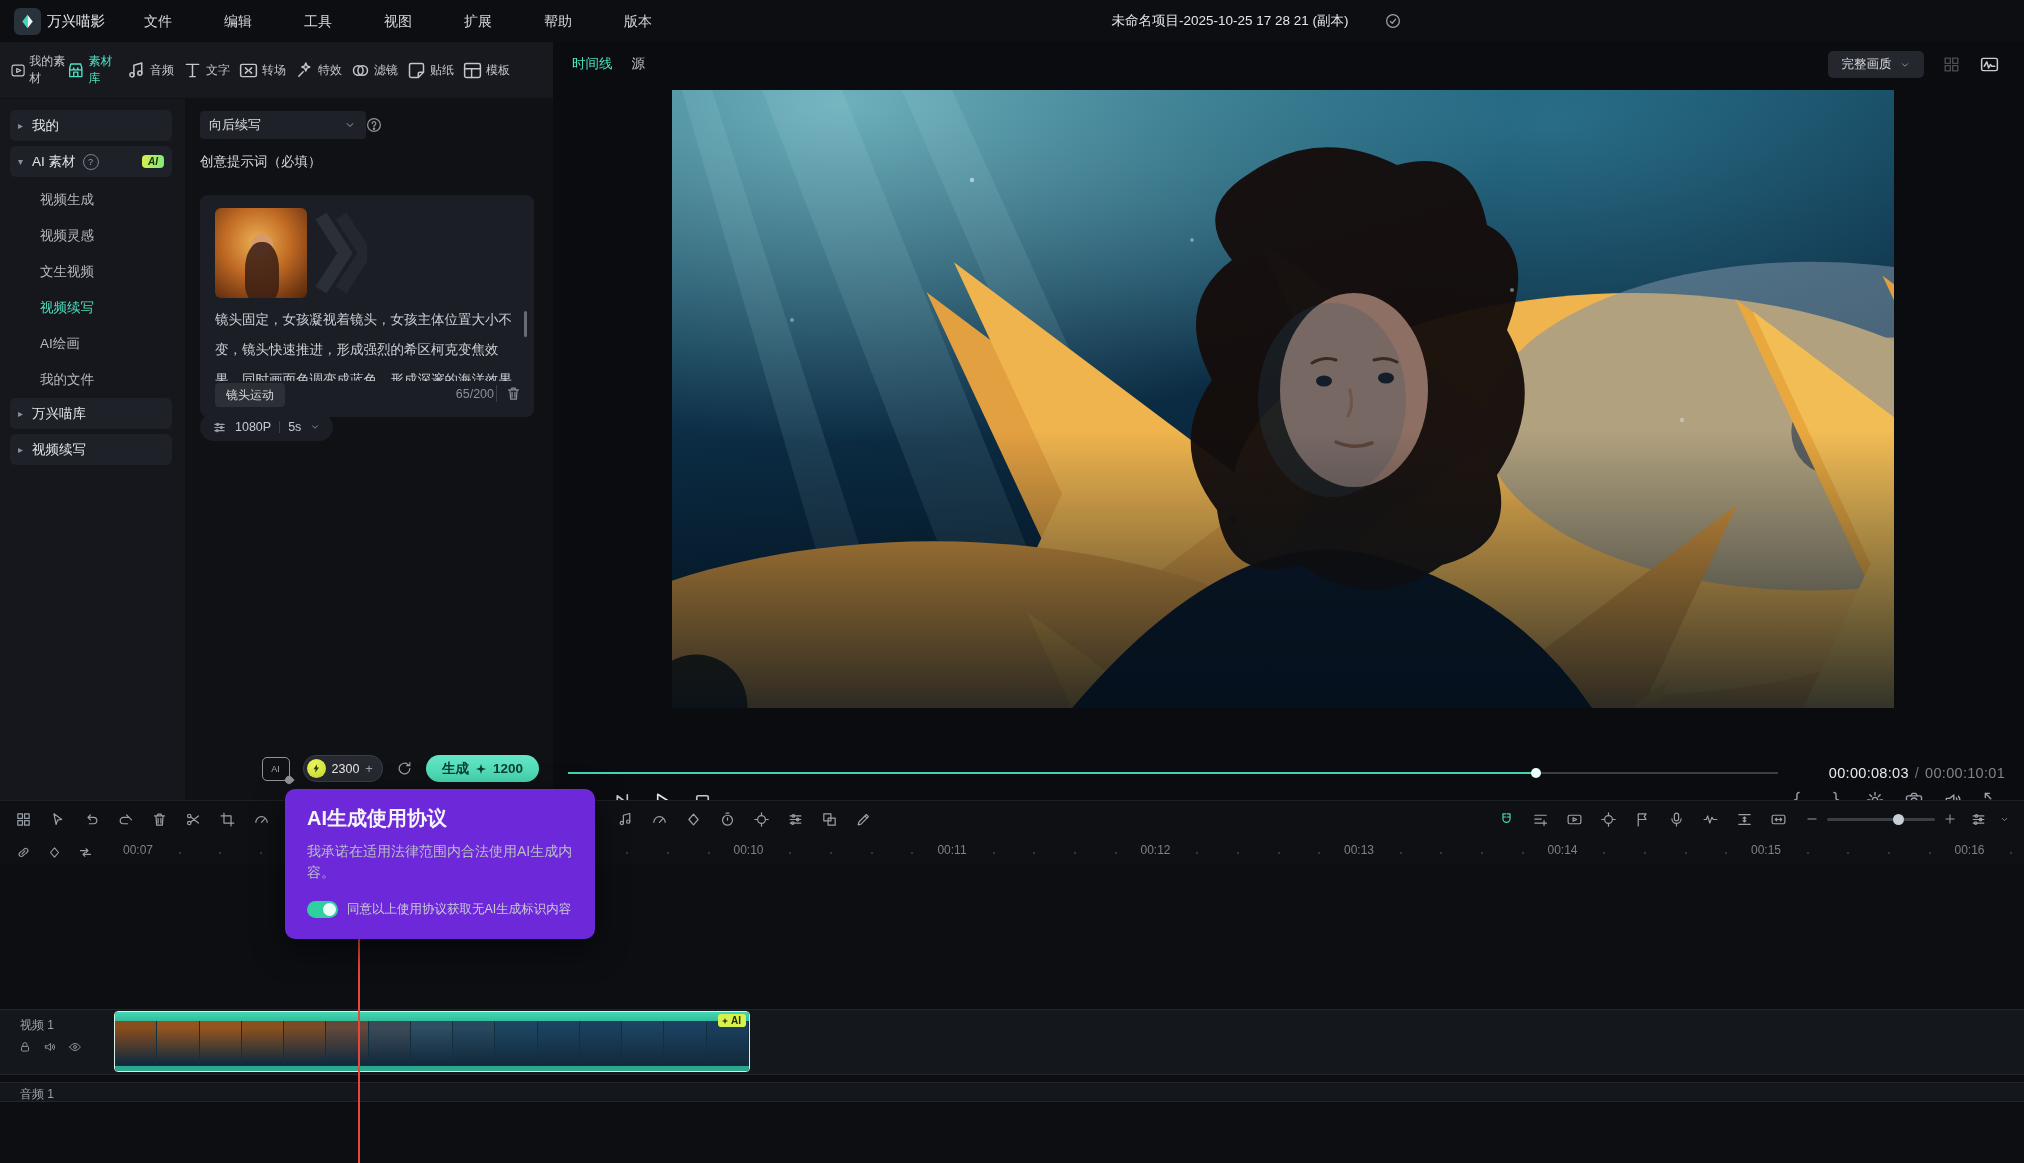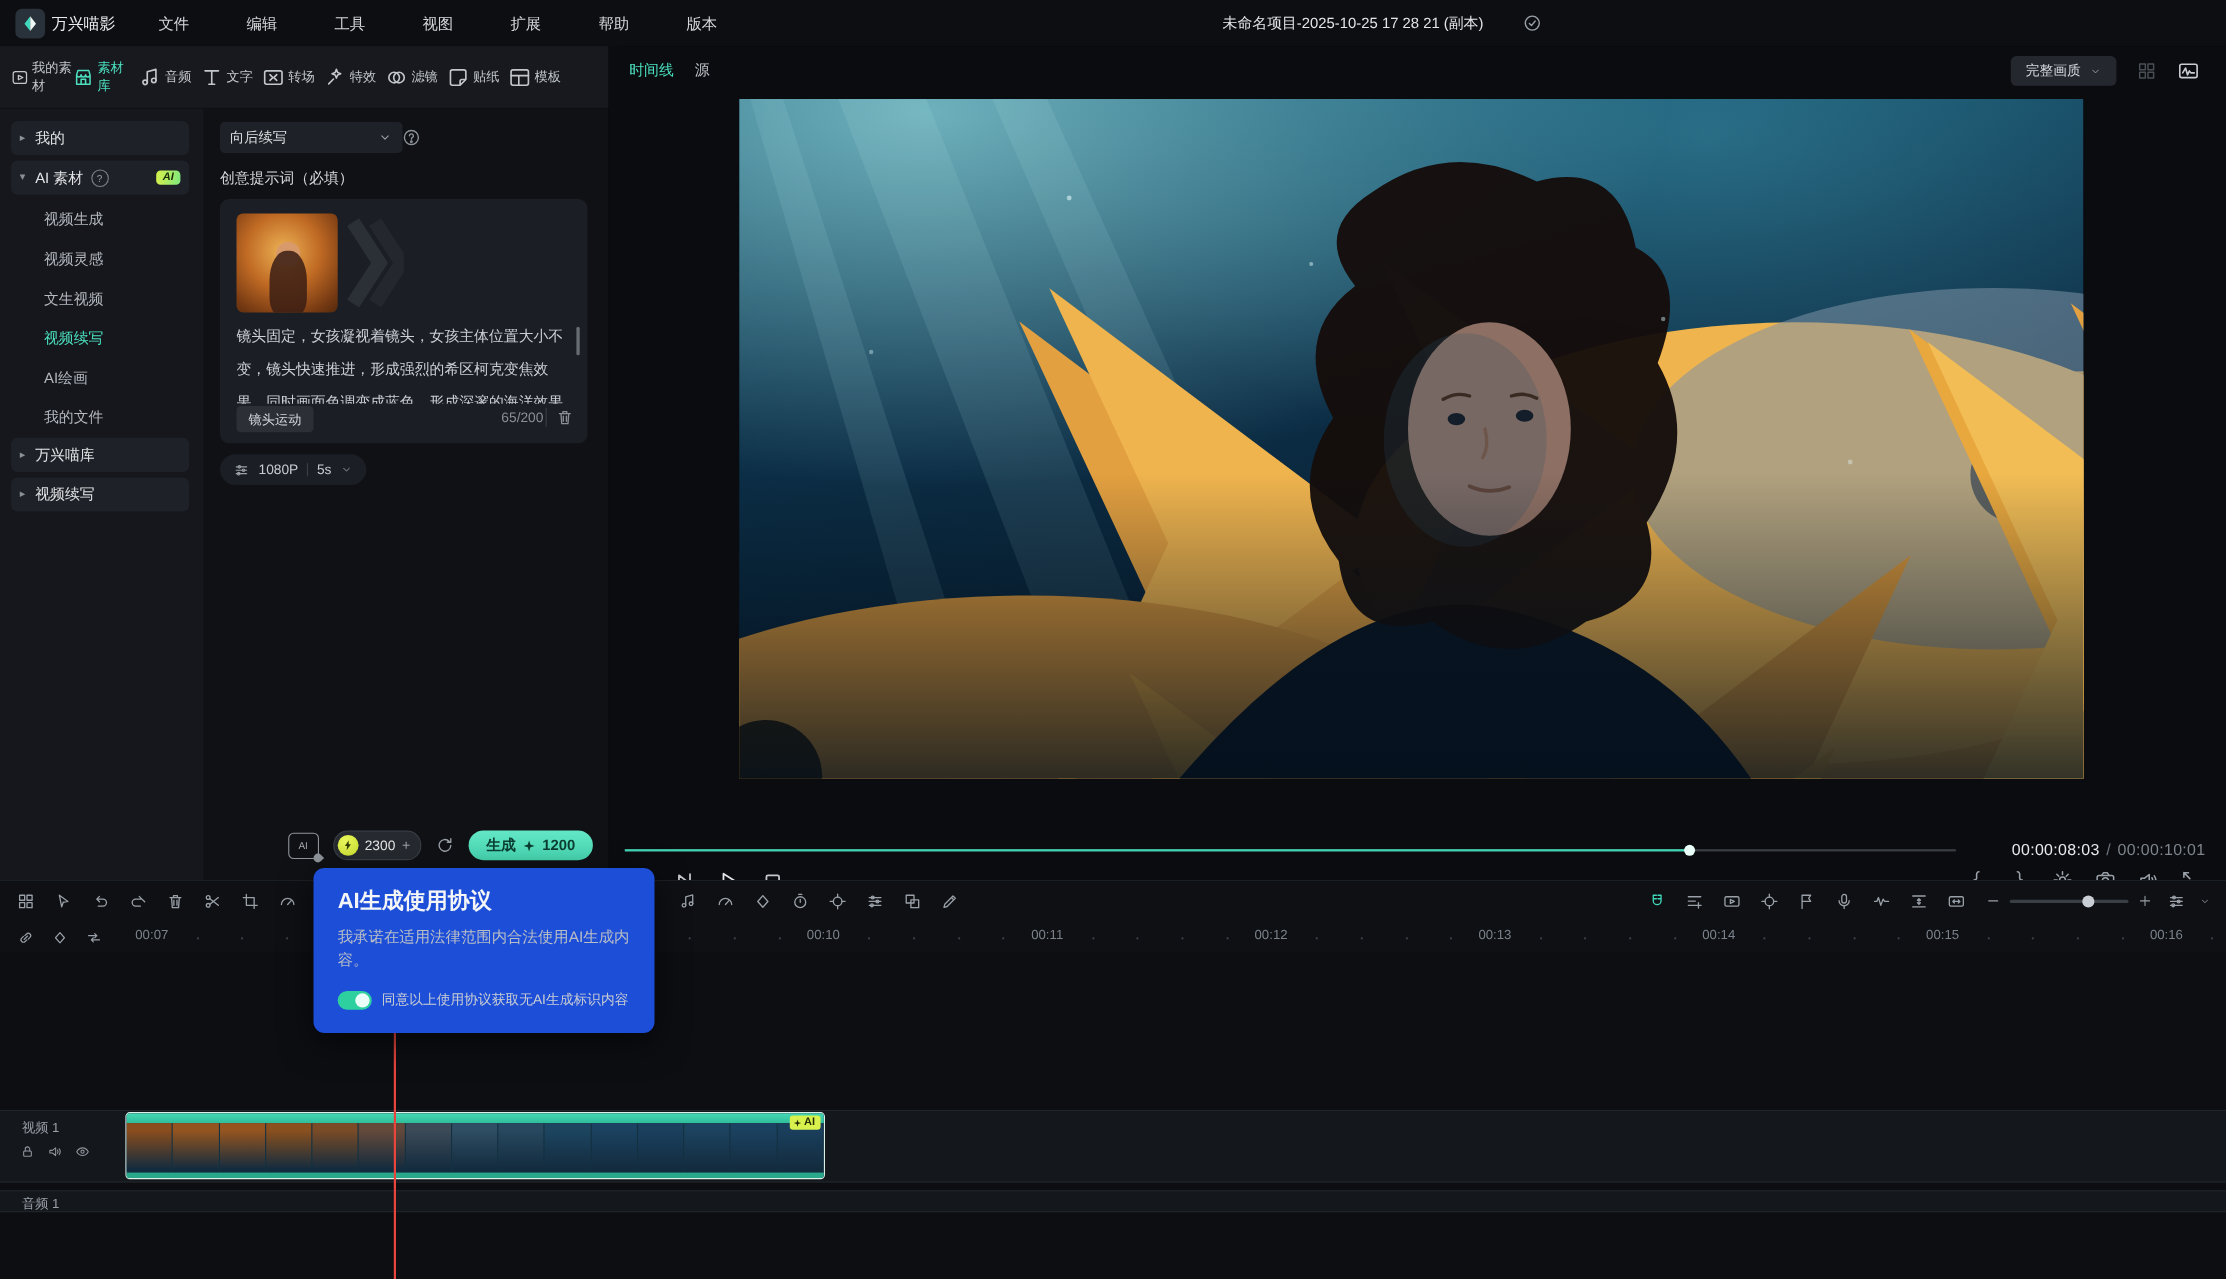--- a/index.html
+++ b/index.html
@@ -31,21 +31,21 @@
   .si .arrow{width:14px;font-size:10px;color:#8a9097;}
   .si .slabel{flex:0 0 auto;}
   .si .shelp{margin-left:7px;width:14px;height:14px;border:1px solid #7c828a;border-radius:50%;font-size:9px;color:#9aa0a8;display:flex;align-items:center;justify-content:center;}
   .si .sbadge{margin-left:auto;background:linear-gradient(100deg,#d9f04c,#7de87c);color:#1d2a06;font-size:10px;font-weight:bold;font-style:italic;padding:1px 6px;border-radius:4px;}
   
   .genpanel{position:absolute;left:185px;top:57px;width:368px;height:701px;background:#0f1115;}
   .modesel{position:absolute;left:15px;top:12px;width:148px;height:28px;background:#1e2127;border-radius:4px;display:flex;align-items:center;padding:0 9px;font-size:13px;color:#dcdee1;cursor:pointer;}
   .modesel svg{width:14px;height:14px;margin-left:auto;color:#9aa0a8;}
   .ghelp{position:absolute;left:180px;top:17px;width:18px;height:18px;color:#8d939a;cursor:pointer;}
   .plabel{position:absolute;left:15px;top:54px;font-size:13.5px;color:#d8dadd;}
-  .pcard{position:absolute;left:15px;top:82px;width:334px;height:222px;background:#1b1e24;border-radius:8px;}
+  .pcard{position:absolute;left:15px;top:96px;width:334px;height:222px;background:#1b1e24;border-radius:8px;}
   .thumb{position:absolute;left:15px;top:13px;width:92px;height:90px;border-radius:6px;
          background:radial-gradient(circle at 46% 38%,#edb255 0%,#c06a24 45%,#7a3c13 80%,#53280c 100%);overflow:hidden;}
   .thumb::after{content:"";position:absolute;left:30px;top:34px;width:34px;height:60px;border-radius:45% 45% 30% 30%;background:#3a1d14;opacity:.85;}
   .thumb::before{content:"";position:absolute;left:36px;top:26px;width:22px;height:22px;border-radius:50%;background:#d89a6a;}
   .chevart{position:absolute;left:115px;top:13px;color:#2b2f36;}
   .ptext{position:absolute;left:15px;top:110px;width:298px;height:76px;overflow:hidden;font-size:13.5px;line-height:30px;color:#ccd0d6;}
   .pscroll{position:absolute;right:7px;top:116px;width:3px;height:26px;background:#676c74;border-radius:2px;}
   .ptag{position:absolute;left:15px;top:188px;height:24px;padding:0 11px;background:#2c2f36;border-radius:4px;font-size:12px;color:#d6d9dd;display:flex;align-items:center;cursor:pointer;}
   .pcount{position:absolute;right:40px;top:192px;font-size:12.5px;color:#8b9097;}
   .ptrash{position:absolute;right:12px;top:190px;width:17px;height:17px;color:#8b9097;border-left:1px solid #3a3e45;padding-left:8px;cursor:pointer;}
@@ -110,21 +110,21 @@
   .laneicons svg{width:14px;height:14px;cursor:pointer;}
   .clip{position:absolute;left:114px;top:210px;width:634px;height:59px;border-radius:4px;border:1px solid #d9efe8;overflow:hidden;background:#123040;cursor:grab;}
   .clip .band-t{height:9px;background:linear-gradient(180deg,#46d7b4,#2fbd9a);}
   .clip .band-b{position:absolute;bottom:0;left:0;right:0;height:5px;background:#2aa88c;}
   #clip-frames{position:absolute;left:0;top:9px;right:0;height:44px;display:flex;}
   #clip-frames i{flex:1;margin-right:1px;}
   .clipbadge{position:absolute;top:2px;right:3px;background:#d9f14d;color:#222d05;font-size:10px;font-weight:bold;border-radius:3px;padding:1px 5px 1px 3px;display:flex;align-items:center;gap:2px;z-index:3;}
   .clipbadge svg{width:8px;height:8px;fill:#222d05;stroke:none;}
   .playhead{position:absolute;left:358px;top:38px;width:2px;height:325px;background:#e8453c;z-index:6;}
   
-  .popup{position:absolute;left:285px;top:789px;width:310px;height:150px;background:#1d4ed8;border-radius:10px;box-shadow:0 10px 30px rgba(0,0,0,.55);z-index:10;}
+  .popup{position:absolute;left:285px;top:789px;width:310px;height:150px;background:#6d28d9;border-radius:10px;box-shadow:0 10px 30px rgba(0,0,0,.55);z-index:10;}
   .popup h3{margin:0;position:absolute;left:22px;top:16px;font-size:20px;color:#f3f5f7;}
   .popup .pbody{position:absolute;left:22px;top:52px;width:266px;font-size:14px;line-height:21px;color:#b9bec5;}
   .togglerow{position:absolute;left:22px;top:112px;display:flex;align-items:center;gap:9px;}
   .toggle{width:31px;height:17px;border-radius:9px;background:#2ed0a0;position:relative;cursor:pointer;flex:0 0 auto;}
   .toggle i{position:absolute;right:2px;top:2px;width:13px;height:13px;border-radius:50%;background:#eafff7;}
   .toglabel{font-size:12.5px;color:#c9cdd2;white-space:nowrap;}
 </style>
 </head>
 <body>
 

